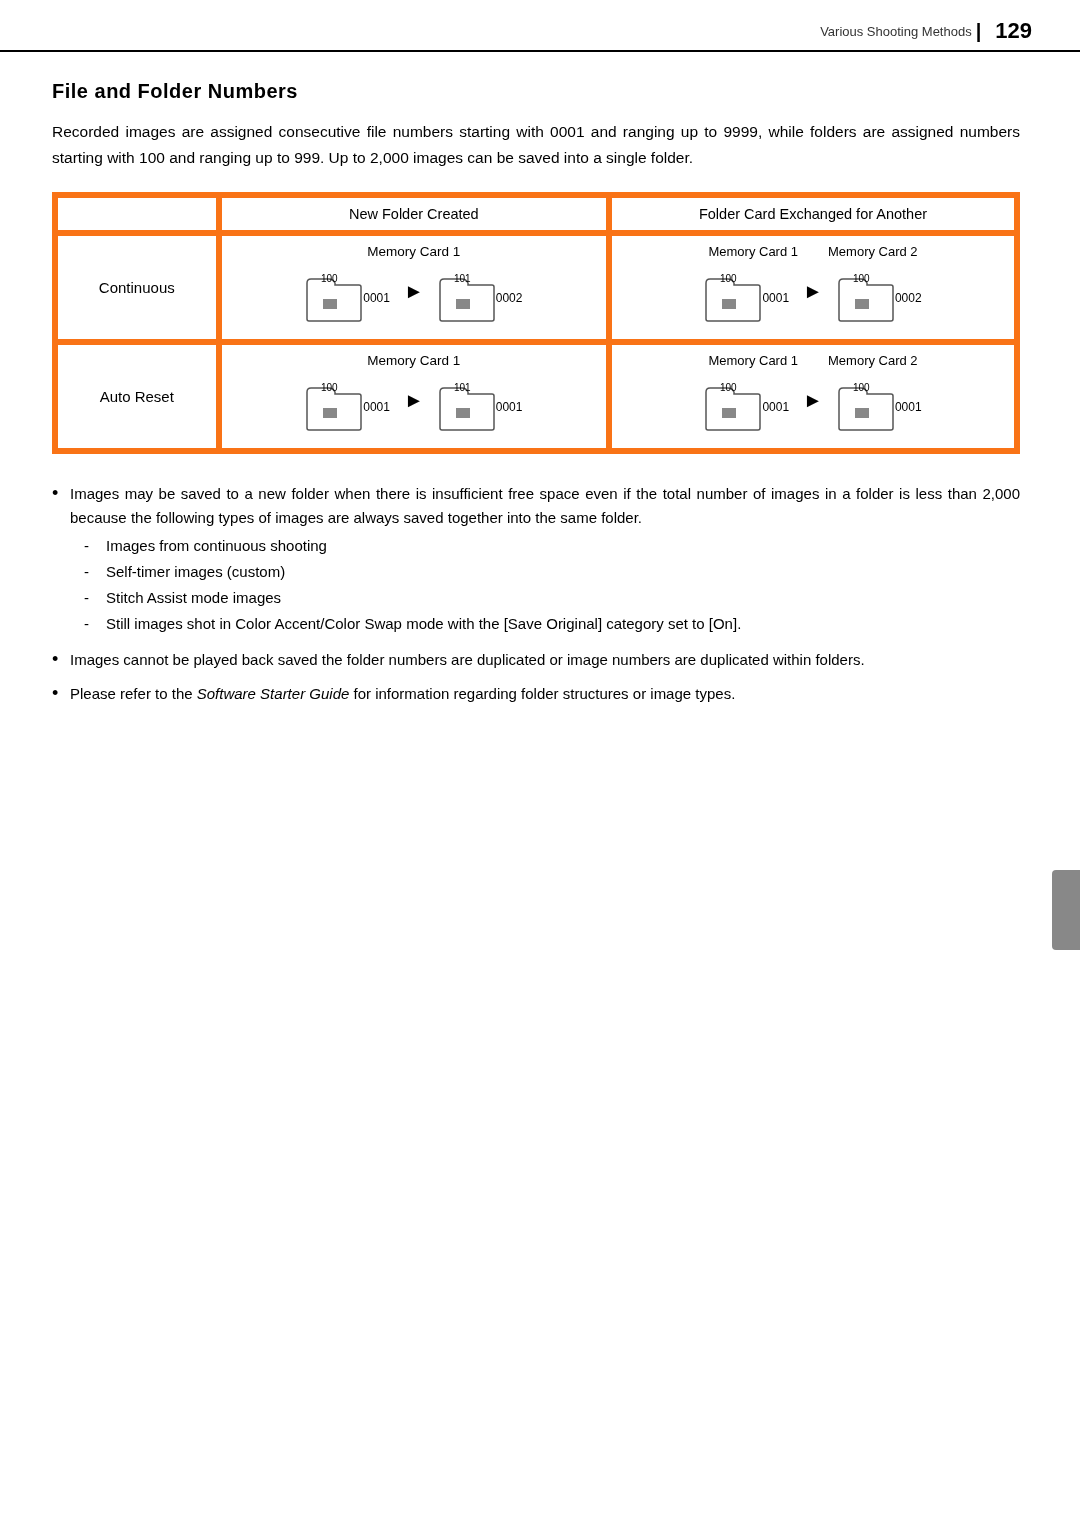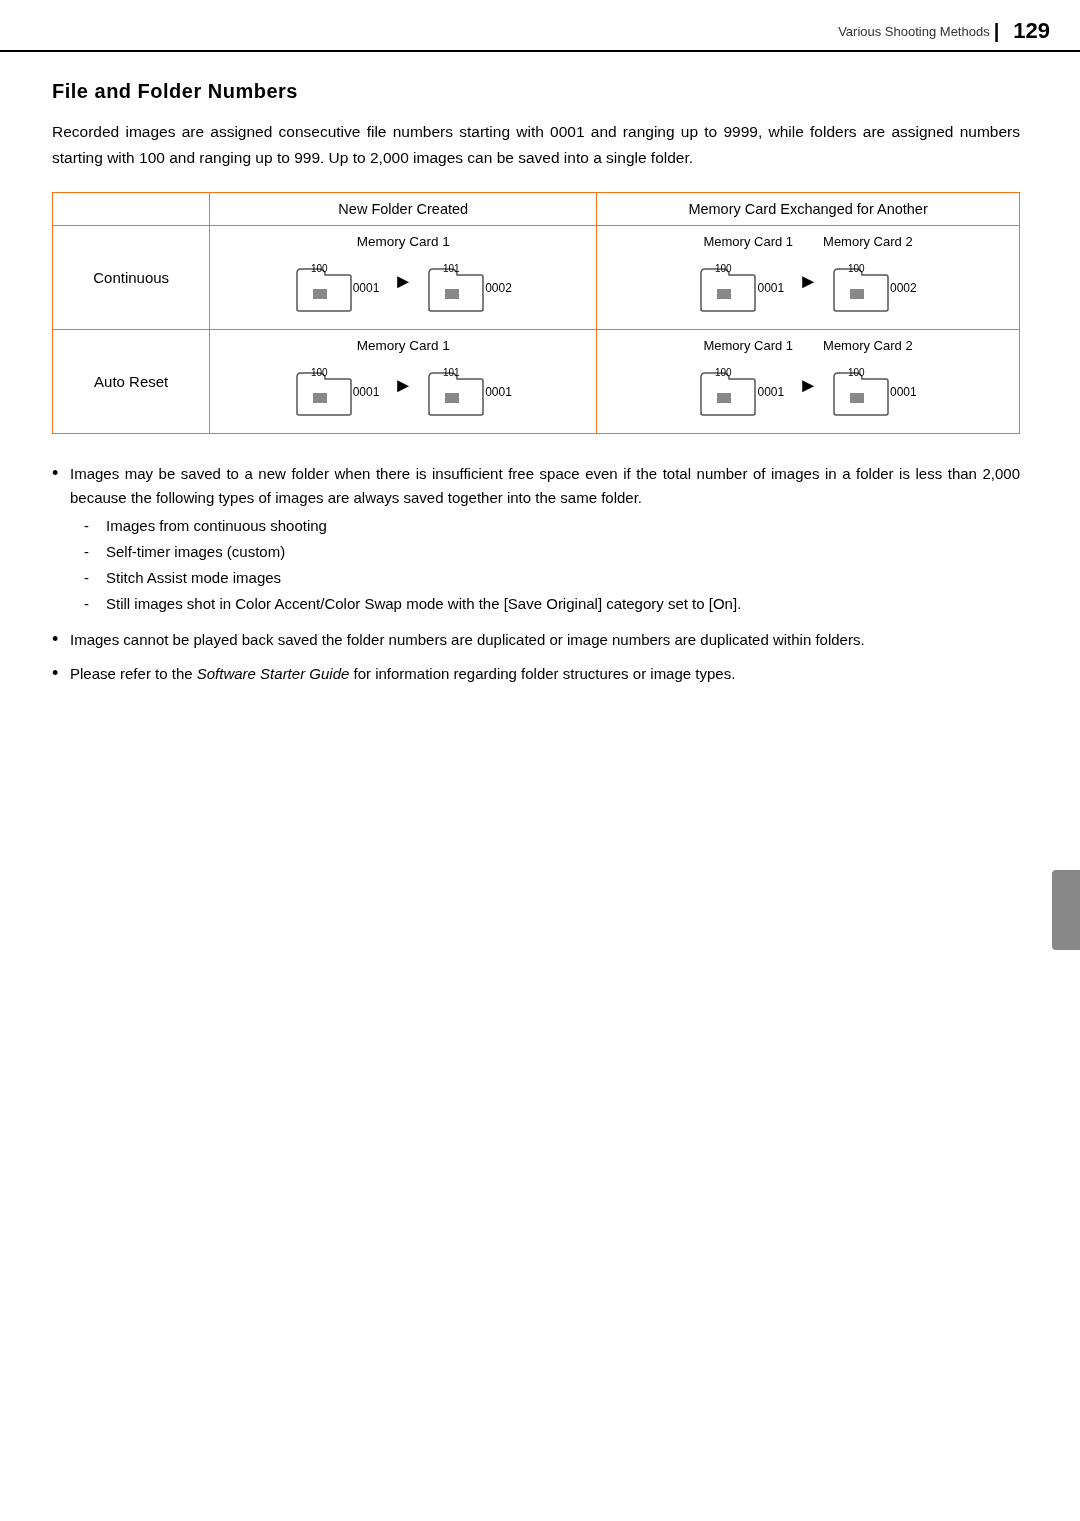--- a/index.html
+++ b/index.html
@@ -10,21 +10,21 @@
       font-family: Arial, sans-serif;
       font-size: 15px;
       color: #000;
       position: relative;
     }
 
     .page-header {
       display: flex;
       justify-content: flex-end;
       align-items: center;
-      padding: 18px 30px 6px 30px;
+      padding: 18px 48px 6px 30px;
       border-bottom: 2px solid #000;
       margin-bottom: 0;
     }
     .page-header-text {
       font-size: 13px;
       color: #333;
     }
     .page-number {
       font-size: 22px;
       font-weight: bold;
@@ -61,21 +61,21 @@
     }
 
     
     .info-table {
       width: 100%;
       border-collapse: collapse;
       margin-bottom: 28px;
       font-size: 14.5px;
     }
     .info-table th, .info-table td {
-      border: 1px solid #f97316;
+      border: 6px solid #f97316;
       text-align: center;
       padding: 8px 10px;
       vertical-align: middle;
     }
     .info-table th {
       font-weight: normal;
       font-size: 14.5px;
     }
     .row-label {
       text-align: left;
@@ -168,21 +168,21 @@
 
   <h1 class="section-title">File and Folder Numbers</h1>
 
   <p class="intro-text">Recorded images are assigned consecutive file numbers starting with 0001 and ranging up to 9999, while folders are assigned numbers starting with 100 and ranging up to 999. Up to 2,000 images can be saved into a single folder.</p>
 
   <table class="info-table">
     <thead>
       <tr>
         <th class="no-border"></th>
         <th>New Folder Created</th>
-        <th>Memory Card Exchanged for Another</th>
+        <th>Folder Card Exchanged for Another</th>
       </tr>
     </thead>
     <tbody id="table-body">
     <tr>
           <td class="row-label">Continuous</td>
           <td>
             <div class="card-label">Memory Card 1</div>
             <div class="diagram-container">
               <div class="folder-box">
       <svg class="folder-svg" viewBox="0 0 58 52" xmlns="http://www.w3.org/2000/svg">

